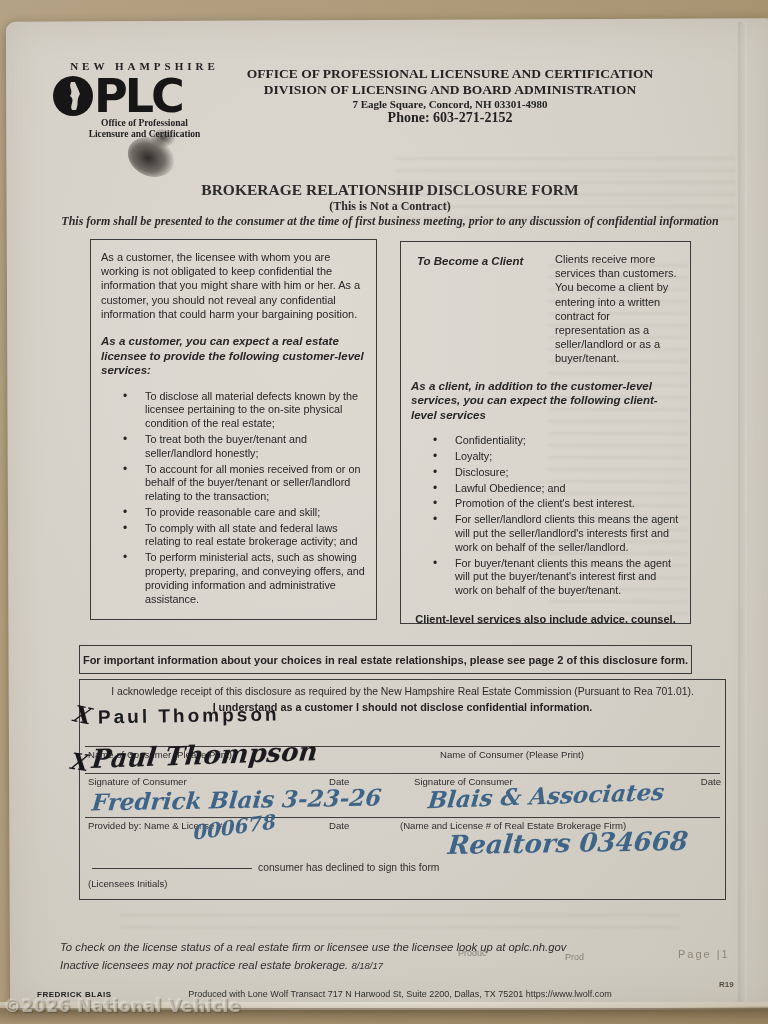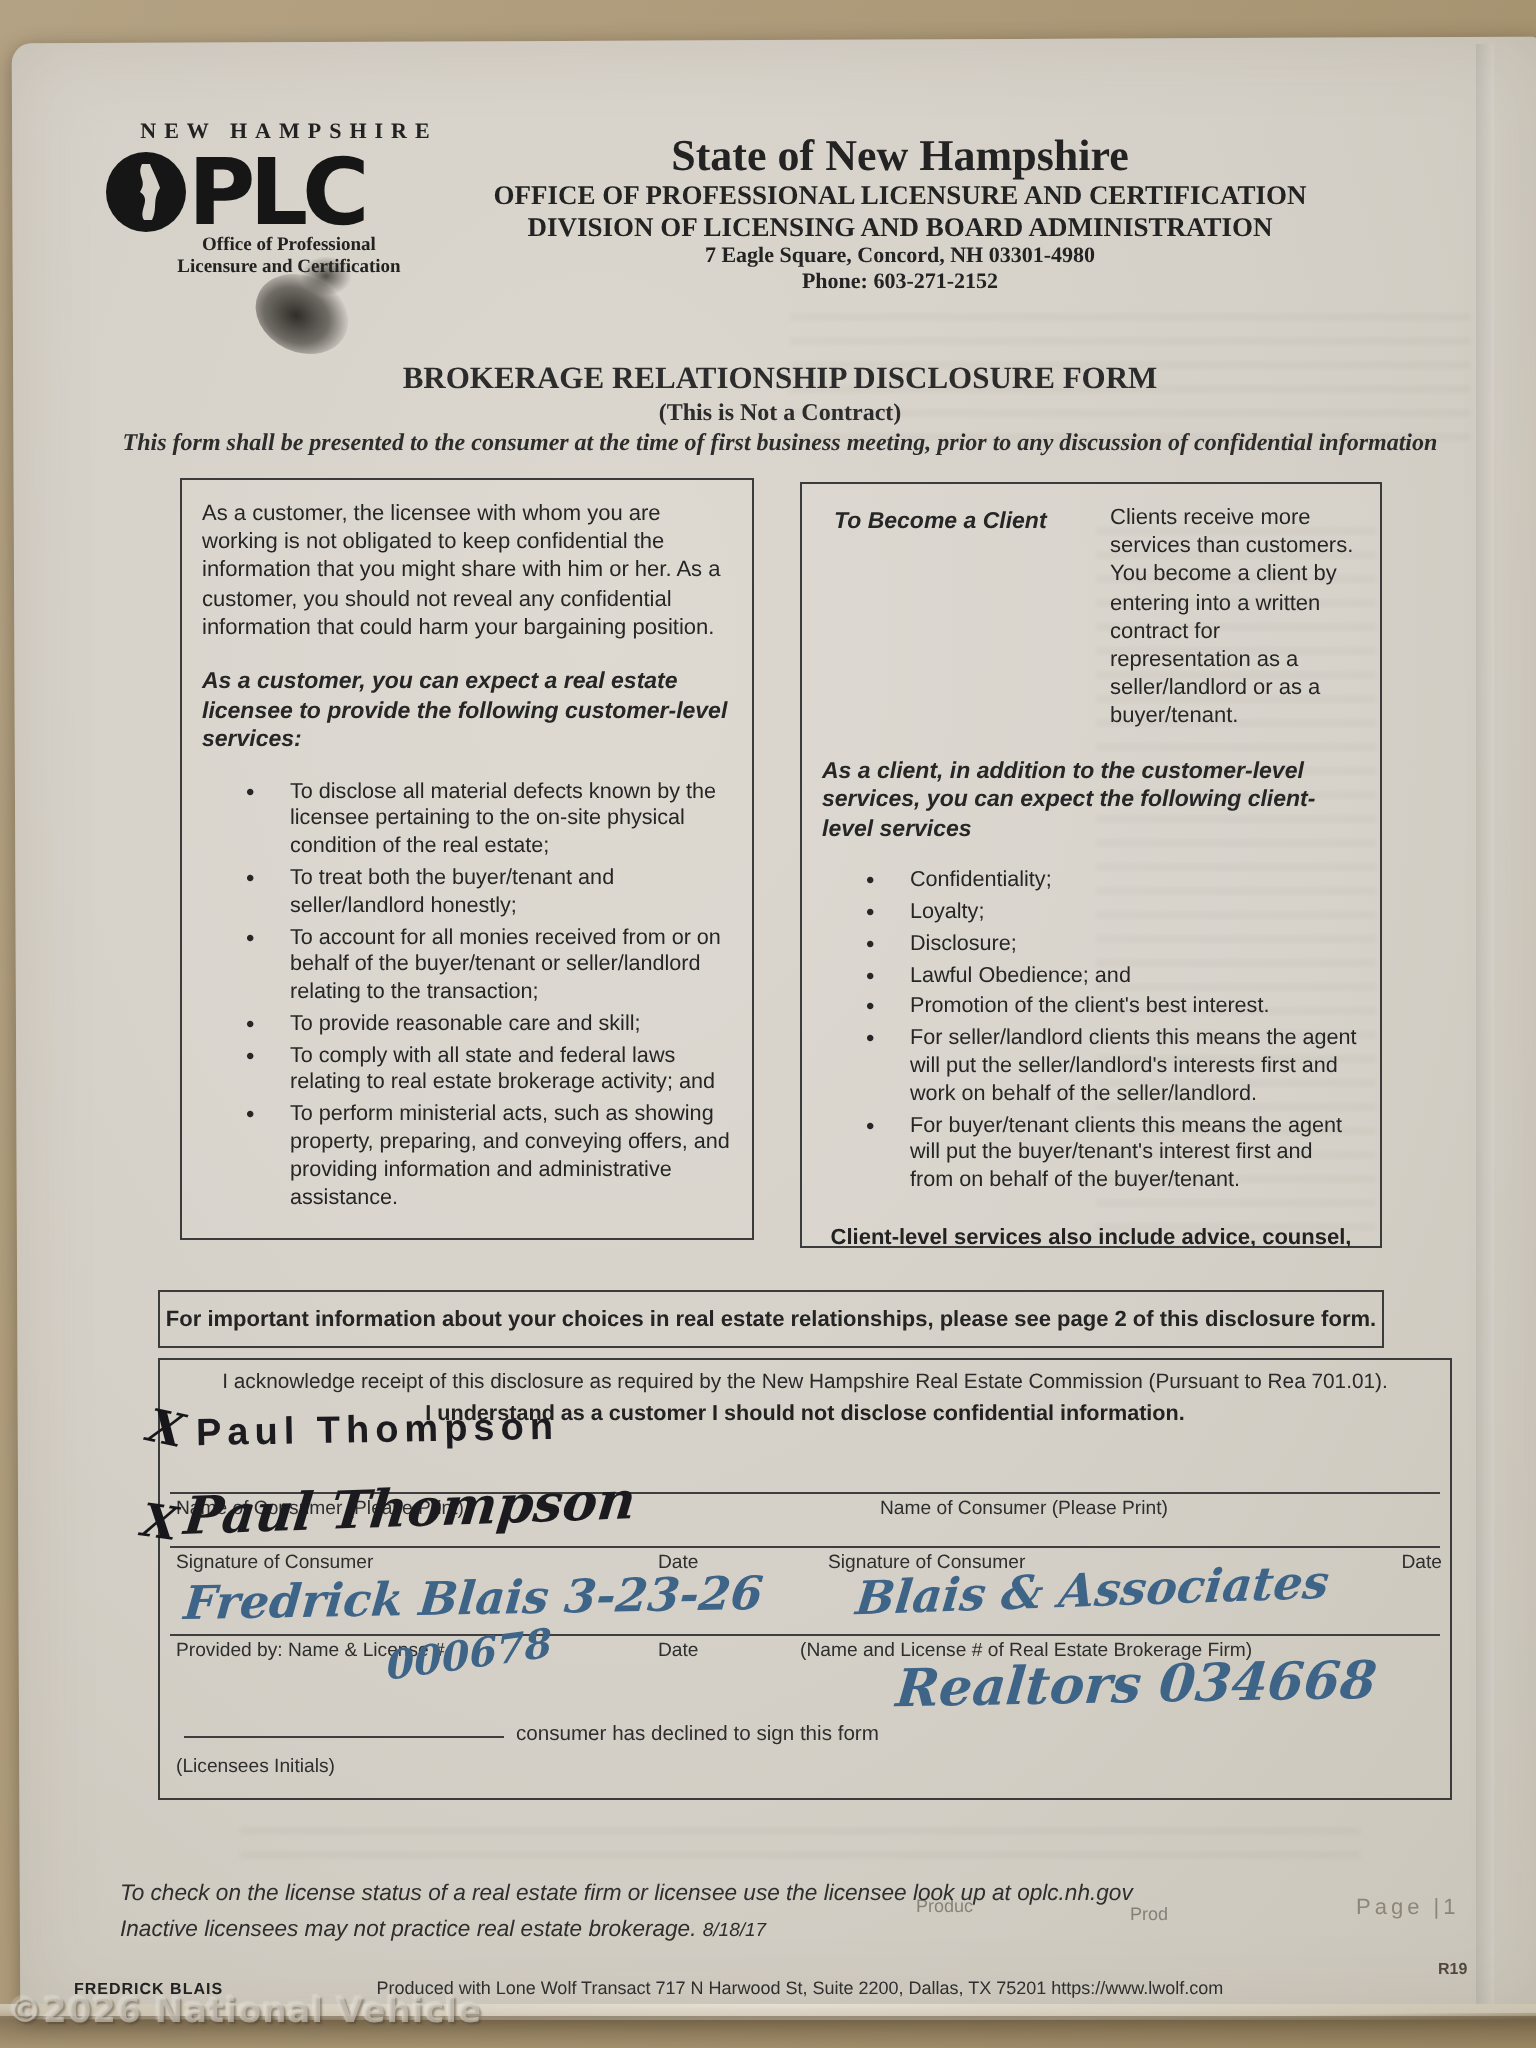--- a/index.html
+++ b/index.html
@@ -33,21 +33,21 @@
   .logo-block{position:absolute;left:52px;top:60px;width:185px;text-align:center;}
   .nh-label{font-family:"Liberation Serif",serif;font-weight:bold;font-size:11px;letter-spacing:4px;color:#222;}
   .logo-row{display:flex;align-items:center;justify-content:flex-start;margin-top:2px;}
   .plc{font-family:"DejaVu Sans",sans-serif;font-weight:bold;font-size:46px;line-height:44px;letter-spacing:-3px;color:#161616;}
   .logo-sub{font-family:"Liberation Serif",serif;font-weight:bold;font-size:9.5px;line-height:11px;color:#222;}
   .hdr-right{position:absolute;left:233px;top:66px;width:434px;text-align:center;font-family:"Liberation Serif",serif;font-weight:bold;color:#232323;}
   .st-title{font-size:22px;line-height:24px;}
   .st-office{font-size:13.5px;line-height:16px;}
   .st-division{font-size:13.5px;line-height:16px;}
   .st-address{font-size:11px;line-height:13px;}
-  .st-phone{font-size:11px;line-height:13px;}
+  .st-phone{font-size:14px;line-height:13px;}
 
   
   .form-title{position:absolute;left:60px;top:181px;width:660px;text-align:center;
     font-family:"Liberation Serif",serif;font-size:15.5px;font-weight:bold;color:#2c2c2c;}
   .form-sub{position:absolute;left:60px;top:199px;width:660px;text-align:center;
     font-family:"Liberation Serif",serif;font-size:12px;font-weight:bold;color:#2c2c2c;}
   .form-notice{position:absolute;left:28px;top:214px;width:724px;text-align:center;
     font-family:"Liberation Serif",serif;font-size:12px;font-weight:bold;font-style:italic;color:#2c2c2c;}
 
   
@@ -114,21 +114,20 @@
         <path d="M19 7 C16 13 22 15 18 21 C24 25 17 30 20 35 L24 35 C27 29 24 25 28 19 C26 13 24 10 23 7 Z" fill="#d5d0c7"></path>
       </svg>
     </span>
     <span class="plc">PLC</span>
   </div>
   <div class="logo-sub">Office of Professional</div>
   <div class="logo-sub">Licensure and Certification</div>
 </div>
 
 <div class="hdr-right">
-  <div class="st-title">State of New Hampshire</div>
   <div class="st-office">OFFICE OF PROFESSIONAL LICENSURE AND CERTIFICATION</div>
   <div class="st-division">DIVISION OF LICENSING AND BOARD ADMINISTRATION</div>
   <div class="st-address">7 Eagle Square, Concord, NH 03301-4980</div>
   <div class="st-phone">Phone: 603-271-2152</div>
 </div>
 
 <div class="form-title">BROKERAGE RELATIONSHIP DISCLOSURE FORM</div>
 <div class="form-sub">(This is Not a Contract)</div>
 <div class="form-notice">This form shall be presented to the consumer at the time of first business meeting, prior to any discussion of confidential information</div>
 
@@ -153,21 +152,21 @@
     <div class="box-intro">Clients receive more services than customers. You become a client by entering into a written contract for representation as a seller/landlord or as a buyer/tenant.</div>
   </div>
   <div class="svc-heading">As a client, in addition to the customer-level services, you can expect the following client-level services</div>
   <ul class="svc-list">
     <li>Confidentiality;</li>
     <li>Loyalty;</li>
     <li>Disclosure;</li>
     <li>Lawful Obedience; and</li>
     <li>Promotion of the client's best interest.</li>
     <li>For seller/landlord clients this means the agent will put the seller/landlord's interests first and work on behalf of the seller/landlord.</li>
-    <li>For buyer/tenant clients this means the agent will put the buyer/tenant's interest first and from on behalf of the buyer/tenant.</li>
+    <li>For buyer/tenant clients this means the agent will put the buyer/tenant's interest first and work on behalf of the buyer/tenant.</li>
   </ul>
   <div class="cli-footer">Client-level services also include advice, counsel, and assistance in negotiations.</div>
 </div>
 
 <div class="info-box">
   <span>For important information about your choices in real estate relationships, please see page 2 of this disclosure form.</span>
 </div>
 
 <div class="ack-box">
   <div class="ack-l1">I acknowledge receipt of this disclosure as required by the New Hampshire Real Estate Commission (Pursuant to Rea 701.01).</div>

